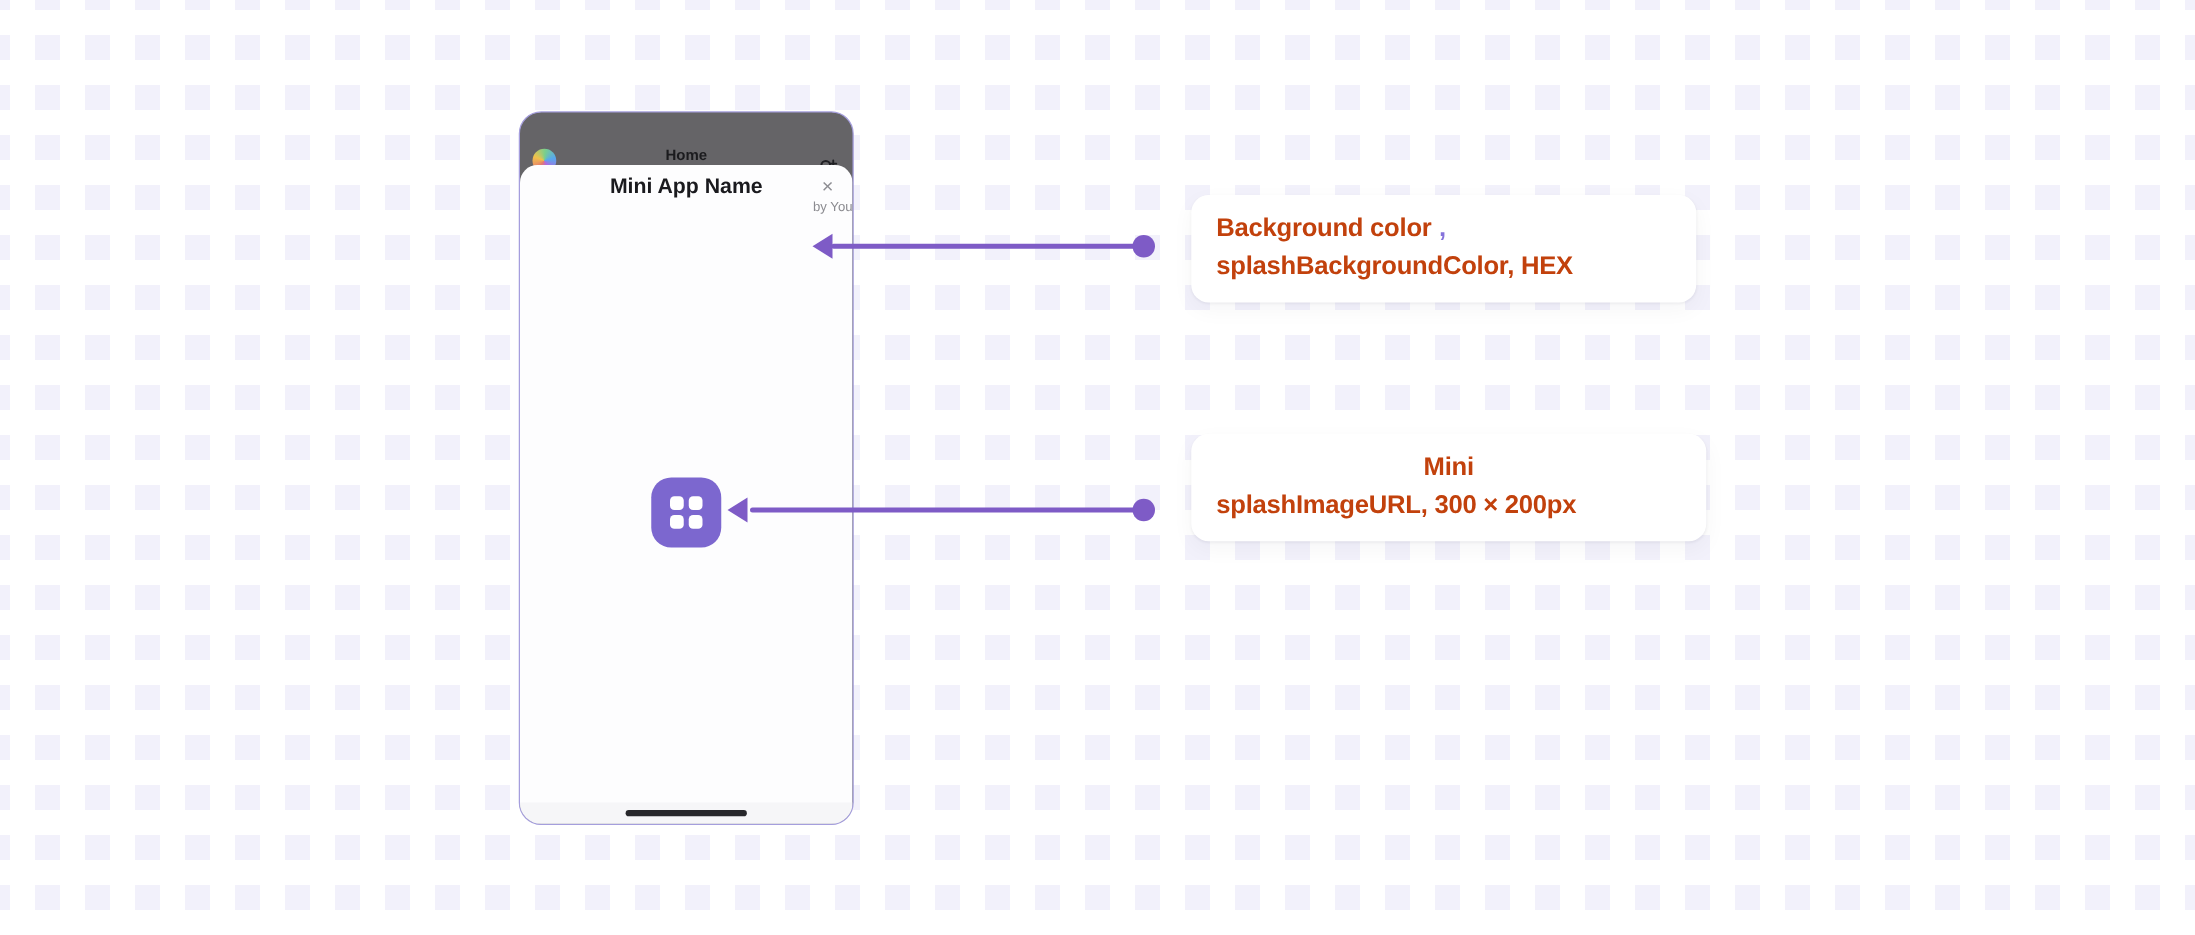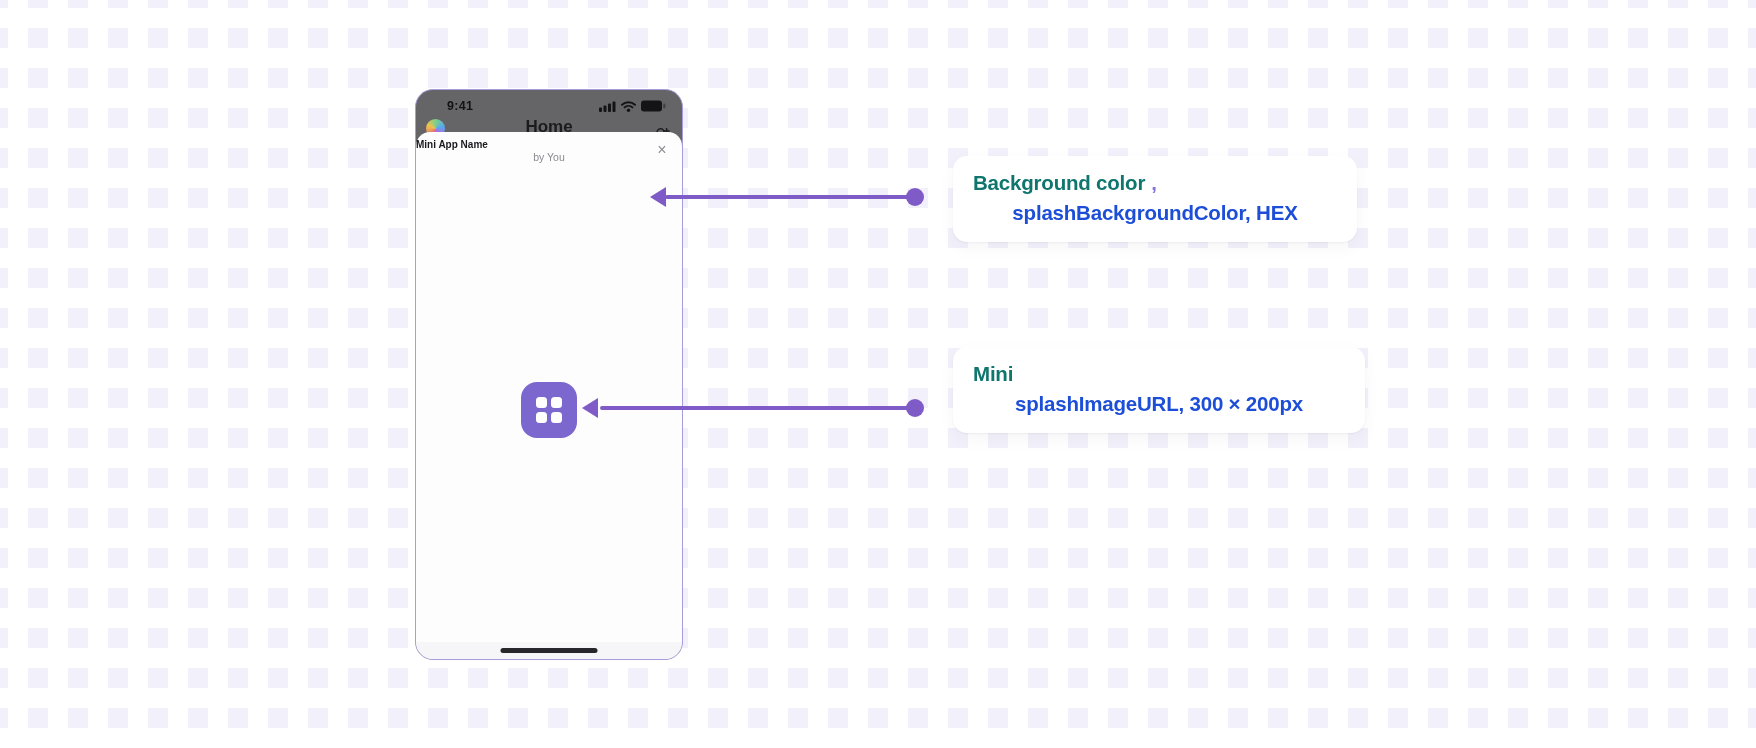--- a/index.html
+++ b/index.html
@@ -27,30 +27,30 @@
   .status-time{ font-size:12.5px; font-weight:700; color:#131316; letter-spacing:.3px; }
   .status-spacer{ flex:1; }
   .status-icons{ display:flex; align-items:center; gap:5px; }
 
   .home-avatar{
     position:absolute; left:10px; top:29px; width:19px; height:19px; border-radius:50%;
     background:conic-gradient(from 220deg, #e67a6e, #f0c24b, #79cf8c, #57a8ee, #b06ae0, #e67a6e);
   }
   .home-title{
     position:absolute; top:27px; left:0; right:0; text-align:center;
-    font-size:17px; font-weight:700; color:#1b1b1e;
+    font-size:12px; font-weight:700; color:#1b1b1e;
   }
   .person-add{ position:absolute; right:12px; top:37px; }
 
   .sheet{
     position:absolute; left:0; right:0; top:42px; bottom:0;
     background:#fdfdfe; border-radius:14px 14px 0 0;
   }
-  .sheet-title{ padding-top:7px; text-align:left; font-size:10px; font-weight:700; color:#1a1a1e; }
-  .sheet-byline{ text-align:center; font-size:10.5px; color:#8b8b90; margin-top:1px; }
+  .sheet-title{ padding-top:7px; text-align:center; font-size:17px; font-weight:700; color:#1a1a1e; }
+  .sheet-byline{ text-align:right; font-size:10.5px; color:#8b8b90; margin-top:1px; }
   .close-btn{
     position:absolute; top:8px; right:10px; width:20px; height:20px;
     display:flex; align-items:center; justify-content:center;
     font-size:16px; color:#8e8e93; cursor:default;
   }
 
   .app-icon{
     position:absolute; top:250px; left:50%; transform:translateX(-50%);
     width:56px; height:56px; background:#7c67cf; border-radius:16px;
     display:flex; align-items:center; justify-content:center;
@@ -83,54 +83,33 @@
   #arrow2-head{ left:582px; top:398px; }
   #arrow2-dot{ left:906px; top:399px; }
 
   
   .callout{
     position:absolute; background:#ffffff; border-radius:14px;
     padding:12px 20px 14px 20px;
     box-shadow:0 1px 2px rgba(22,22,45,.05), 0 6px 18px rgba(22,22,45,.04);
     font-size:20.5px; font-weight:700; line-height:30px; letter-spacing:-.2px;
   }
-  .callout .label{ color:#0f766e; }
+  .callout .label{ color:#c2410c;text-align:center; }
   .callout .suffix{ color:#8673db; margin-left:6px; }
-  .callout .value{ color:#1d4ed8;text-align:center; }
+  .callout .value{ color:#c2410c; }
   #callout-bg{ left:953px; top:156px; width:404px; }
   #callout-icon{ left:953px; top:347px; width:412px; }
 </style>
 </head>
 <body>
 
 <div class="canvas">
 
   <div class="phone">
 
-    <div class="status-bar">
-      <span class="status-time">9:41</span>
-      <span class="status-spacer"></span>
-      <span class="status-icons">
-        <svg width="17" height="11" viewBox="0 0 17 11">
-          <rect x="0" y="6.5" width="3" height="4.5" rx="1" fill="#141417"></rect>
-          <rect x="4.5" y="4.5" width="3" height="6.5" rx="1" fill="#141417"></rect>
-          <rect x="9" y="2.5" width="3" height="8.5" rx="1" fill="#141417"></rect>
-          <rect x="13.5" y="0.5" width="3" height="10.5" rx="1" fill="#141417"></rect>
-        </svg>
-        <svg width="15" height="11" viewBox="0 0 15 11">
-          <path d="M1 3.8 A 9.5 9.5 0 0 1 14 3.8" stroke="#141417" stroke-width="1.9" fill="none" stroke-linecap="round"></path>
-          <path d="M3.5 6.4 A 5.9 5.9 0 0 1 11.5 6.4" stroke="#141417" stroke-width="1.9" fill="none" stroke-linecap="round"></path>
-          <circle cx="7.5" cy="9.2" r="1.7" fill="#141417"></circle>
-        </svg>
-        <svg width="25" height="12" viewBox="0 0 25 12">
-          <rect x="0" y="0.5" width="21" height="11" rx="3" fill="#141417"></rect>
-          <rect x="22.2" y="3.6" width="2.2" height="4.8" rx="1.1" fill="#141417" opacity="0.45"></rect>
-        </svg>
-      </span>
-    </div>
 
     <div class="home-avatar"></div>
     <div class="home-title">Home</div>
     <svg class="person-add" width="15" height="14" viewBox="0 0 15 14">
       <circle cx="5.6" cy="5.2" r="3.5" stroke="#1f1f23" stroke-width="1.6" fill="none"></circle>
       <path d="M11.6 1.4 v5 M9.1 3.9 h5" stroke="#1f1f23" stroke-width="1.5" stroke-linecap="round"></path>
     </svg>
 
     <div class="sheet">
       <div class="sheet-title">Mini App Name</div>

